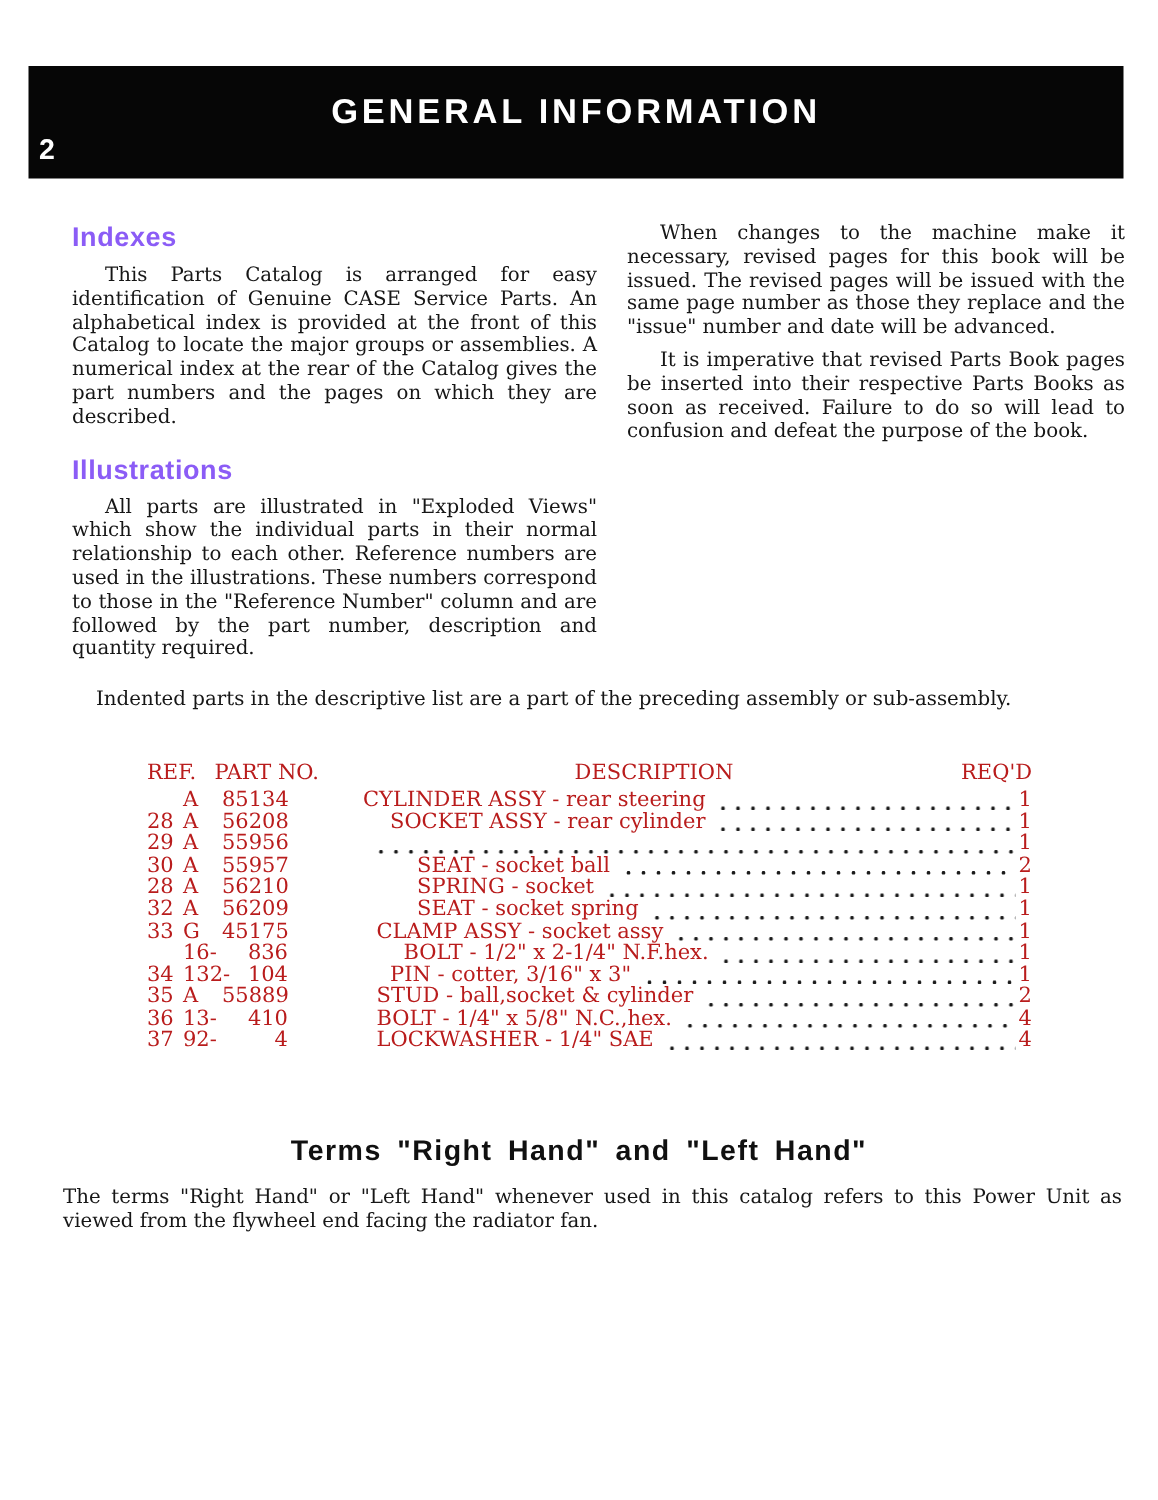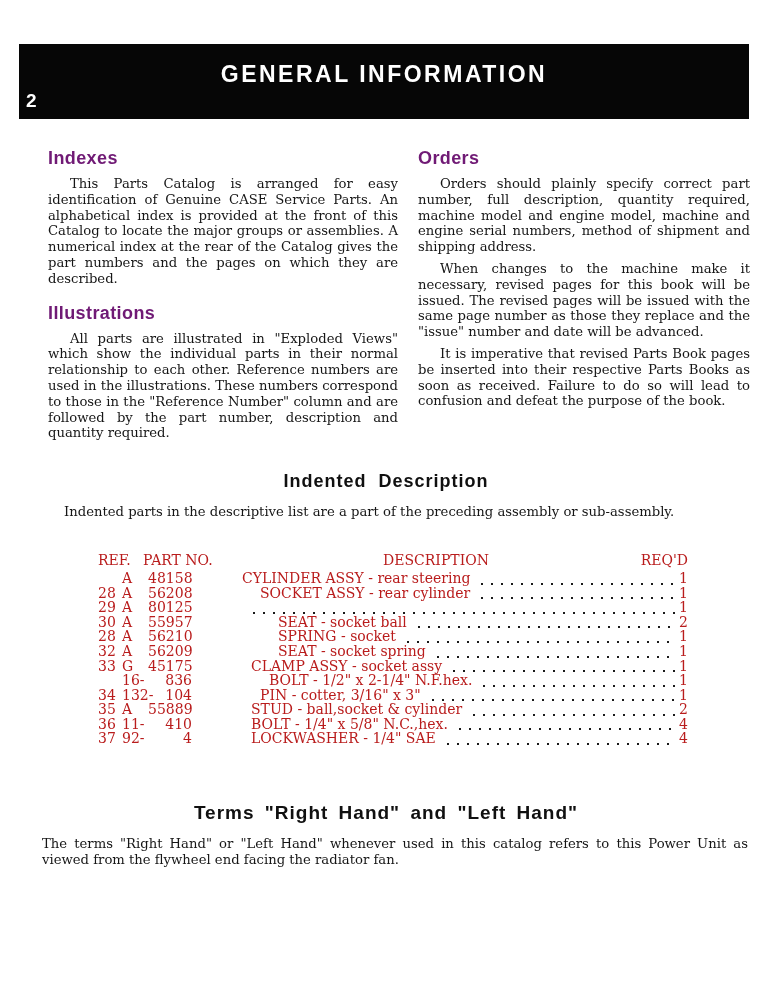--- a/index.html
+++ b/index.html
@@ -27,21 +27,21 @@
   }
 
   
   .content{position:absolute;left:0;top:119px;right:0;}
   .cols{display:flex;gap:20px;margin:29px 22px 0 48px;}
   .col-left{width:350px;flex:none;}
   .col-right{flex:1;min-width:0;}
 
   h2.sec{
     font-family:"Liberation Sans", sans-serif;font-weight:bold;
-    font-size:18px;letter-spacing:.4px;color:#701a75;
+    font-size:18px;letter-spacing:.4px;color:#8b5cf6;
     margin:0 0 7px 0;
   }
   h2.later{margin-top:16px;}
   p.body{
     font-size:13.2px;line-height:15.8px;text-align:justify;
     text-indent:22px;margin:0 0 6px 0;
   }
 
   
   h2.center{
@@ -95,49 +95,44 @@
           <h2 class="sec">Indexes</h2>
           <p class="body">This Parts Catalog is arranged for easy identification of Genuine CASE Service Parts. An alphabetical index is provided at the front of this Catalog to locate the major groups or assemblies. A numerical index at the rear of the Catalog gives the part numbers and the pages on which they are described.</p>
         </section>
         <section>
           <h2 class="sec later">Illustrations</h2>
           <p class="body">All parts are illustrated in "Exploded Views" which show the individual parts in their normal relationship to each other. Reference numbers are used in the illustrations. These numbers correspond to those in the "Reference Number" column and are followed by the part number, description and quantity required.</p>
         </section>
       </div>
       <div class="col-right">
         <section>
-          <h2 class="sec">Orders</h2>
-          <p class="body">Orders should plainly specify correct part number, full description, quantity required, machine model and engine model, machine and engine serial numbers, method of shipment and shipping address.</p>
-        </section>
-        <section>
           <p class="body">When changes to the machine make it necessary, revised pages for this book will be issued. The revised pages will be issued with the same page number as those they replace and the "issue" number and date will be advanced.</p>
           <p class="body">It is imperative that revised Parts Book pages be inserted into their respective Parts Books as soon as received. Failure to do so will lead to confusion and defeat the purpose of the book.</p>
         </section>
       </div>
     </div>
 
     <section>
-      <h2 class="center">Indented Description</h2>
       <div class="wide">
         <p class="body">Indented parts in the descriptive list are a part of the preceding assembly or sub-assembly.</p>
       </div>
     </section>
 
     <section class="parts">
       <div class="t-head">
         <span class="h-ref">REF.</span>
         <span class="h-part">PART NO.</span>
         <span class="h-desc">DESCRIPTION</span>
         <span class="h-reqd">REQ'D</span>
       </div>
       <div id="t-body">
   <div class="t-row">
     <span class="c-ref"></span>
     <span class="c-prefix">A</span>
-    <span class="c-num">48158</span>
+    <span class="c-num">85134</span>
     <span class="c-desc">
       <span class="d-text" style="padding-left: 0px;">CYLINDER ASSY - rear steering</span>
       <span class="dots"></span>
       <span class="c-reqd">1</span>
     </span>
   </div>
 
   <div class="t-row">
     <span class="c-ref">28</span>
     <span class="c-prefix">A</span>
@@ -145,21 +140,21 @@
     <span class="c-desc">
       <span class="d-text" style="padding-left: 18px;">SOCKET ASSY - rear cylinder</span>
       <span class="dots"></span>
       <span class="c-reqd">1</span>
     </span>
   </div>
 
   <div class="t-row">
     <span class="c-ref">29</span>
     <span class="c-prefix">A</span>
-    <span class="c-num">80125</span>
+    <span class="c-num">55956</span>
     <span class="c-desc">
       <span class="dots"></span>
       <span class="c-reqd">1</span>
     </span>
   </div>
 
   <div class="t-row">
     <span class="c-ref">30</span>
     <span class="c-prefix">A</span>
     <span class="c-num">55957</span>
@@ -231,21 +226,21 @@
     <span class="c-num">55889</span>
     <span class="c-desc">
       <span class="d-text" style="padding-left: 9px;">STUD - ball,socket &amp; cylinder</span>
       <span class="dots"></span>
       <span class="c-reqd">2</span>
     </span>
   </div>
 
   <div class="t-row">
     <span class="c-ref">36</span>
-    <span class="c-prefix">11-</span>
+    <span class="c-prefix">13-</span>
     <span class="c-num">410</span>
     <span class="c-desc">
       <span class="d-text" style="padding-left: 9px;">BOLT - 1/4" x 5/8" N.C.,hex.</span>
       <span class="dots"></span>
       <span class="c-reqd">4</span>
     </span>
   </div>
 
   <div class="t-row">
     <span class="c-ref">37</span>

